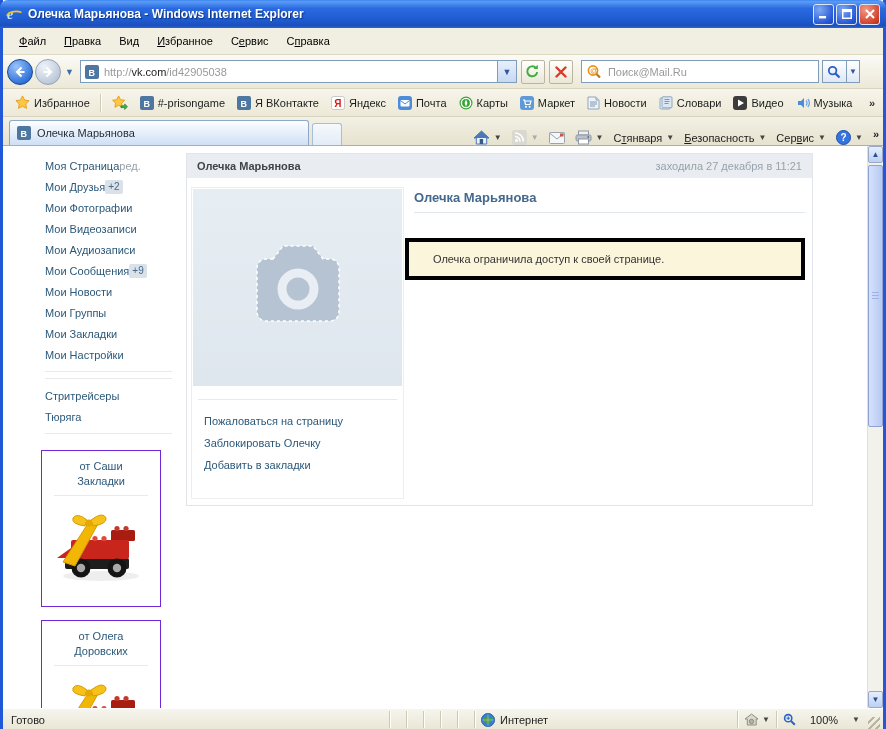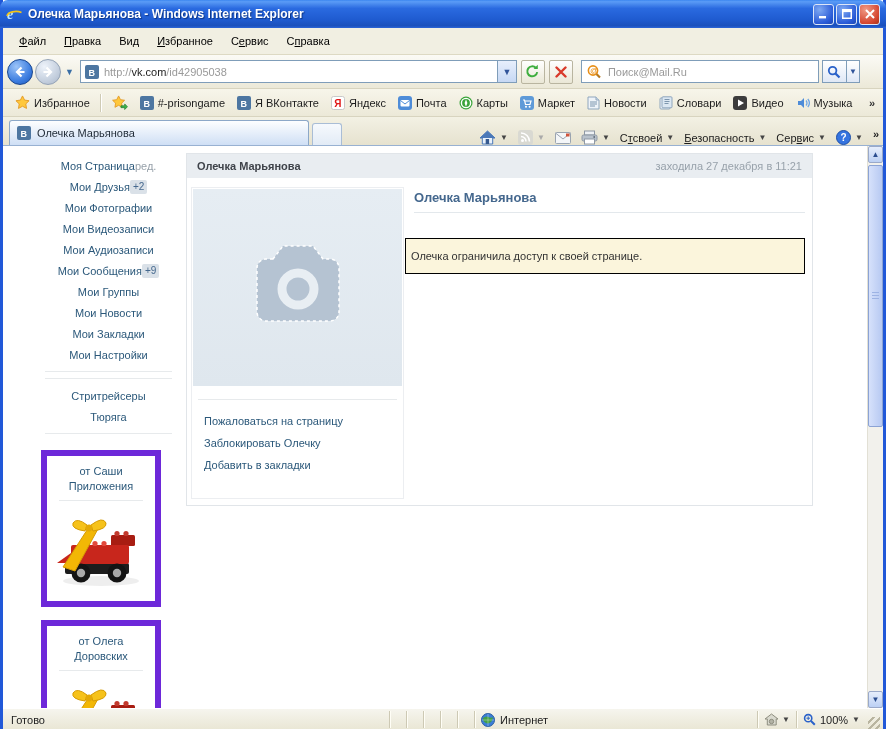--- a/index.html
+++ b/index.html
@@ -47,45 +47,45 @@
   .cmdbar{margin-left:auto;display:flex;align-items:center;gap:10px;padding-right:2px;color:#1c1c1c;}
   .cmditem{display:flex;align-items:center;gap:4px;}
   .dd{color:#444;font-size:8px;}
   .cmd-chev{color:#222;font-weight:bold;letter-spacing:-2px;align-self:flex-start;margin-top:-2px;}
   
   .viewport{flex:0 0 562px;height:562px;position:relative;background:#fff;overflow:hidden;}
   .vk{position:absolute;inset:0 15px 0 0;overflow:hidden;font-size:11px;}
   .vk a{text-decoration:none;color:#2b587a;cursor:pointer;}
   
   .side{position:absolute;left:42px;top:9px;width:127px;}
-  .siderow{height:21px;display:flex;align-items:center;justify-content:center;}
+  .siderow{height:21px;display:flex;align-items:center;justify-content:flex-start;}
   .badge{background:#dae1e8;color:#45688e;padding:0px 3px;border-radius:2px;font-size:10px;line-height:14px;}
   .rededit{color:#97a1aa;}
   .sidediv{border-top:1px solid #e7eaec;margin:6px 0;}
   
-  .gift{position:absolute;width:120px;border:6px solid #6d28d9;background:#fff;text-align:center;padding:8px 0 6px;box-sizing:border-box;}
+  .gift{position:absolute;width:120px;border:1px solid #6d28d9;background:#fff;text-align:center;padding:8px 0 6px;box-sizing:border-box;}
   .gift-title{line-height:15px;}
   .gift-div{border-top:1px solid #e7eaec;margin:6px 12px 4px;}
   
   .profile{position:absolute;left:183px;top:7px;width:627px;height:353px;border:1px solid #e1e5e9;background:#fff;box-sizing:border-box;}
   .phead{height:24px;background:#e9edf1;display:flex;align-items:center;justify-content:space-between;padding:0 10px;}
   .phead .pname{font-weight:bold;color:#3f434a;}
   .phead .plast{color:#98a2ab;}
   .leftcol{position:absolute;left:4px;top:33px;width:213px;height:312px;border:1px solid #eceef1;box-sizing:border-box;background:#fff;}
   .ava{margin:1px;width:209px;height:197px;background:linear-gradient(#e6edf3,#dfe7ee);display:flex;align-items:center;justify-content:center;}
   .leftdiv{border-top:1px solid #e7eaec;margin:13px 6px 6px;}
   .plinks{padding:4px 0 0 12px;display:flex;flex-direction:column;}
   .plinks a{line-height:22px;}
   .rightcol{position:absolute;left:218px;top:33px;width:400px;}
   .vname{font-size:13px;font-weight:bold;color:#45688e;margin:3px 0 0 9px;}
   .vnamediv{border-bottom:1px solid #e3e8ec;margin:7px 0 0 9px;}
   .brow{display:flex;margin:15px 0 0 9px;}
   .blabel{width:130px;color:#707479;}
   .bval{color:#2b587a;}
-  .notice{margin-top:25px;border:1px solid #000000;background:#fbf5dc;padding:11px 5px;color:#333;}
+  .notice{margin-top:25px;border:4px solid #000000;background:#fbf5dc;padding:11px 24px;color:#333;}
   
   .sbar{position:absolute;right:0;top:0;width:15px;height:562px;background:#f2f1ec;border-left:1px solid #e2e0d5;}
   .sarrow{position:absolute;left:0;width:15px;height:17px;box-sizing:border-box;border:1px solid #9aa9c9;border-radius:2px;background:linear-gradient(#e6eefc,#bcd0f4);color:#2a4d8f;font-size:8px;display:flex;align-items:center;justify-content:center;}
   .sarrow.up{top:0;}
   .sarrow.down{bottom:0;}
   .sthumb{position:absolute;left:0;top:19px;width:15px;height:262px;box-sizing:border-box;border:1px solid #8ca3d4;border-radius:2px;background:linear-gradient(90deg,#d6e1fb,#b7c9f2);}
   .grip{position:absolute;left:3px;right:3px;top:50%;margin-top:-4px;height:8px;
     background:repeating-linear-gradient(180deg,#9db3e4 0 1px,transparent 1px 3px);}
   
   .statusbar{height:21px;flex:0 0 21px;background:linear-gradient(#f6f5ee,#e9e6d4);border-top:1px solid #fff;display:flex;align-items:center;padding:0 2px;color:#222;}
@@ -349,21 +349,21 @@
       <span class="cmditem">
         <svg width="17" height="15">
             <rect x="3.5" y="1" width="10" height="4" fill="#eef1f4" stroke="#8e98a4"></rect>
             <rect x="1" y="5" width="15" height="6" rx="1.5" fill="#b9c2cc" stroke="#8e98a4"></rect>
             <rect x="3.5" y="9" width="10" height="5" fill="#fff" stroke="#8e98a4"></rect>
             <circle cx="13.2" cy="7" r="0.9" fill="#5d6a77"></circle>
           </svg>
         <span class="dd">▼</span>
       </span>
       <span class="cmditem">
-        <span><span>С</span><span class="u">т</span><span>своей</span></span>
+        <span><span>С</span><span class="u">т</span><span>января</span></span>
         <span class="dd">▼</span>
       </span>
       <span class="cmditem">
         <span><span></span><span class="u">Б</span><span>езопасность</span></span>
         <span class="dd">▼</span>
       </span>
       <span class="cmditem">
         <span><span>Сер</span><span class="u">в</span><span>ис</span></span>
         <span class="dd">▼</span>
       </span>
@@ -397,44 +397,44 @@
             <a>Мои Видеозаписи</a>
           </div>
         <div class="siderow">
             <a>Мои Аудиозаписи</a>
           </div>
         <div class="siderow">
             <a>Мои Сообщения</a>
             <span class="badge">+9</span>
           </div>
         <div class="siderow">
+            <a>Мои Новости</a>
+          </div>
+        <div class="siderow">
             <a>Мои Группы</a>
-          </div>
-        <div class="siderow">
-            <a>Мои Новости</a>
           </div>
         <div class="siderow">
             <a>Мои Закладки</a>
           </div>
         <div class="siderow">
             <a>Мои Настройки</a>
           </div>
         <div class="sidediv"></div>
         <div class="sidediv"></div>
         <div class="siderow">
             <a>Стритрейсеры</a>
           </div>
         <div class="siderow">
             <a>Тюряга</a>
           </div>
         <div class="sidediv"></div>
       </div>
 
       <div class="gift" style="left:38px;top:304px;height:157px;">
-        <div class="gift-title"><a><span>от Саши</span><br><span>Приложения</span></a></div>
+        <div class="gift-title"><a><span>от Саши</span><br><span>Закладки</span></a></div>
         <div class="gift-div"></div>
         <span style="display:inline-block">
           <svg width="100" height="92" viewBox="0 0 100 92">
             <ellipse cx="50" cy="76" rx="38" ry="5" fill="#eee"></ellipse>
             <rect x="14" y="58" width="64" height="11" rx="2" fill="#1d1d1d"></rect>
             <rect x="60" y="30" width="24" height="11" rx="1.5" fill="#a81d12"></rect>
             <rect x="20" y="40" width="58" height="19" rx="2" fill="#c8261c"></rect>
             <polygon points="20,48 6,58 20,58" fill="#c8261c"></polygon>
             <circle cx="44" cy="38.5" r="2.6" fill="#e2493c"></circle>
               <circle cx="53" cy="38.5" r="2.6" fill="#e2493c"></circle>
@@ -538,21 +538,21 @@
       <span>Интернет</span>
     </div>
     <div class="sp grow"></div>
     <div class="sp" style="gap:3px;">
       <svg width="15" height="13">
           <path d="M7.5 1 L14 6 h-1.8 v6 H3.3 V6 H1 z" fill="#d9d9ce" stroke="#8e8e80"></path>
           <circle cx="7.5" cy="8.5" r="2.2" fill="#b3b3a6" stroke="#8e8e80"></circle>
         </svg>
       <span class="dd">▼</span>
     </div>
-    <div class="sp" style="gap:4px;justify-content:flex-end;">
+    <div class="sp" style="gap:14px;justify-content:flex-end;">
       <span>
         <svg width="13" height="13" viewBox="0 0 13 13">
             <circle cx="5.2" cy="5.2" r="3.6" fill="none" stroke="#2b62c9" stroke-width="1.6"></circle>
             <path d="M5.2 3.4 v3.6 M3.4 5.2 h3.6" stroke="#2b62c9"></path>
             <path d="M8 8 L11.8 11.8" stroke="#2b62c9" stroke-width="2"></path>
           </svg>
       </span>
       <span>100%</span>
       <span class="dd">▼</span>
     </div>

